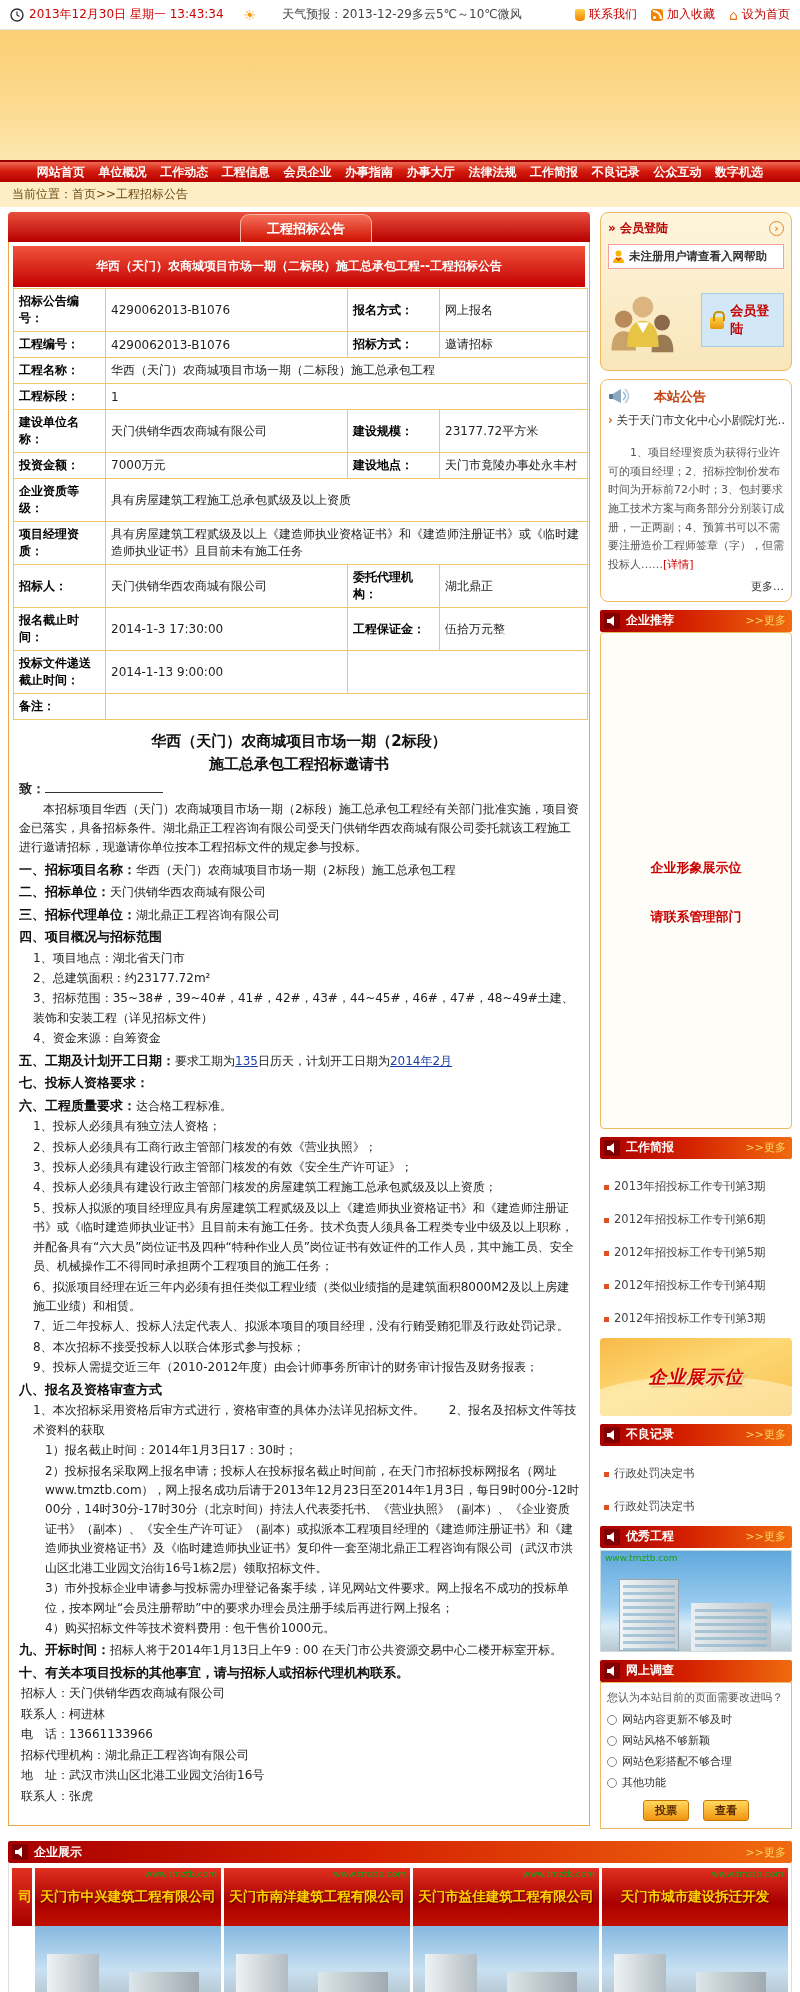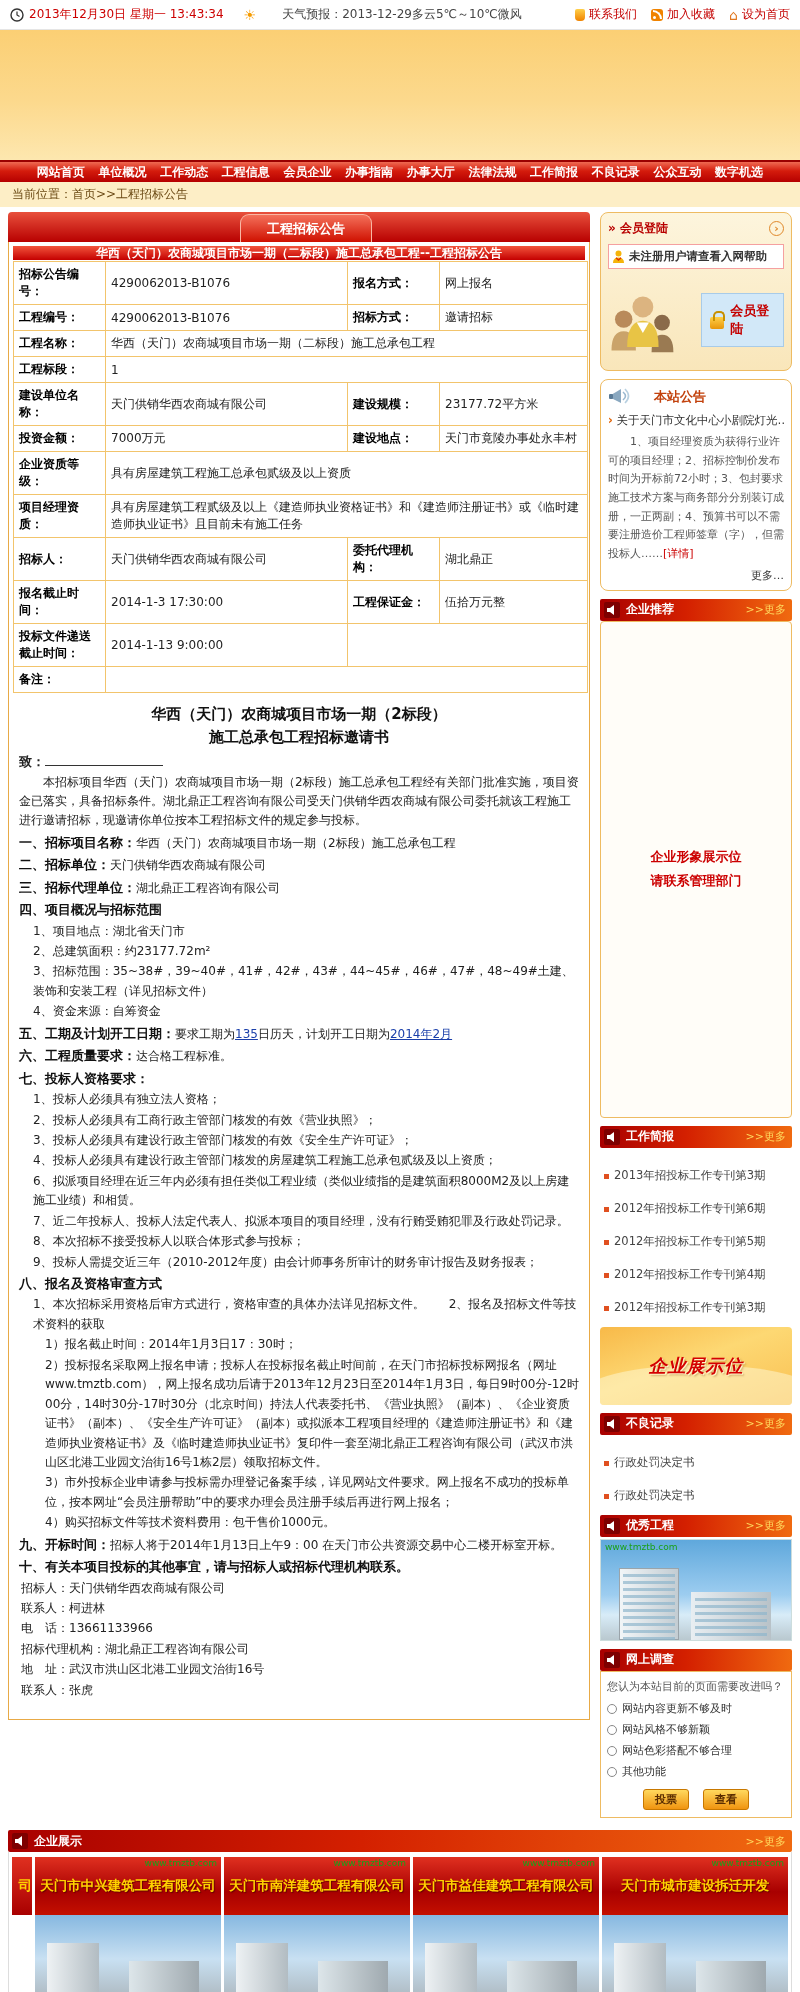--- a/index.html
+++ b/index.html
@@ -29,21 +29,21 @@
 
   
   .main { display:flex; padding:5px 8px 8px; gap:10px; background:#fff; }
   .left { width:582px; flex:none; }
   .side { width:192px; flex:none; display:flex; flex-direction:column; gap:8px; }
 
   
   .tabbar { height:30px; background:linear-gradient(180deg,#e8503c,#b80000); border-radius:4px 4px 0 0; display:flex; align-items:flex-end; padding-left:14px;justify-content:center; }
   .tabbar .tab { background:linear-gradient(180deg,#f4705a,#cf1000); color:#fff; font-weight:bold; font-size:13px; padding:5px 26px 4px; border-radius:9px 9px 0 0; border:1px solid #f9b7a4; border-bottom:none; cursor:pointer; }
   .panel-body { border:1px solid #e8aa46; border-top:none; background:#fff; padding:4px; }
-  .title-row { height:14px; background:linear-gradient(180deg,#f2543c,#c40000); color:#fff; font-size:12px; font-weight:bold; display:flex; align-items:center; justify-content:center; white-space:nowrap; overflow:hidden; }
+  .title-row { height:41px; background:linear-gradient(180deg,#f2543c,#c40000); color:#fff; font-size:12px; font-weight:bold; display:flex; align-items:center; justify-content:center; white-space:nowrap; overflow:hidden; }
 
   table.info { width:100%; border-collapse:collapse; table-layout:fixed; margin-top:1px; }
   table.info td { border:1px solid #f2c46c; font-size:12px; padding:4px 5px; color:#222; word-break:break-all; }
   table.info td.lbl { font-weight:bold; color:#000; }
   col.c1{width:92px;} col.c2{width:242px;} col.c3{width:92px;} col.c4{width:148px;}
 
   
   .doc { padding:10px 6px 14px; font-size:12px; line-height:1.62; color:#222; }
   .doc-title { text-align:center; font-weight:bold; font-size:15px; color:#111; line-height:1.55; }
   .to-line { margin-top:12px; font-weight:bold; font-size:13px; }
@@ -64,31 +64,31 @@
   .circ-arrow { width:15px; height:15px; border:1px solid #e0882a; border-radius:50%; color:#e0882a; font-size:11px; line-height:13px; text-align:center; cursor:pointer; }
   .reg-help { margin-top:7px; background:#fff; border:1px solid #f5a0a0; padding:4px 3px; display:flex; align-items:center; gap:4px; font-size:11.5px; font-weight:bold; color:#333; cursor:pointer; }
   .login-body { display:flex; align-items:center; gap:22px; margin-top:8px; }
   .login-btn { background:#d2e8f8; border:1px solid #a8cbe8; padding:8px 8px; display:flex; align-items:center; gap:6px; font-size:13px; font-weight:bold; color:#c40000; cursor:pointer; }
   .lock { width:16px; height:12px; background:linear-gradient(#ffd04a,#e8960a); border-radius:2px; position:relative; margin-top:6px; }
   .lock::before { content:""; position:absolute; left:3px; top:-6px; width:8px; height:8px; border:2px solid #c89000; border-bottom:none; border-radius:5px 5px 0 0; }
 
   .notice-head { display:flex; align-items:center; gap:22px; font-size:13px; font-weight:bold; color:#c2410c; }
   .notice-link { font-size:11.5px; color:#333; margin-top:6px; white-space:nowrap; overflow:hidden; cursor:pointer; }
   .notice-link .arr { color:#e06000; font-weight:bold; }
-  .notice-text { font-size:11px; color:#555; line-height:1.7; margin-top:5px; text-indent:2em; }
+  .notice-text { font-size:11px; color:#555; line-height:1.7; margin-top:16px; text-indent:2em; }
   .notice-text .detail { color:#cc0000; cursor:pointer; }
   .notice-more { text-align:right; font-size:11px; color:#333; margin-top:4px; cursor:pointer; }
 
   .shead { height:22px; background:linear-gradient(90deg,#a80000 0%,#d42000 45%,#f06a10 100%); display:flex; align-items:center; padding:0 6px 0 4px; border-radius:2px; }
   .shead .ic { width:16px; height:16px; background:#7e0000; border-radius:2px; display:flex; align-items:center; justify-content:center; margin-right:6px; }
   .shead .t { color:#fff; font-weight:bold; font-size:12px; flex:1; }
   .shead .more { color:#ffd95e; font-size:11px; cursor:pointer; }
 
   .rec-box { border:1px solid #eebb62; border-radius:4px; height:497px; display:flex; flex-direction:column; align-items:center; justify-content:center; gap:6px; background:#fffdf8; }
-  .rec-box div { color:#cc0000; font-weight:bold; font-size:13px; }
+  .rec-box div { color:#cc0000; font-weight:bold; font-size:13px;margin-top:25px; }
 
   ul.slist { list-style:none; padding:4px 2px 2px; }
   ul.slist li { font-size:11.5px; color:#444; padding:2px 0 2px 12px; position:relative; white-space:nowrap; overflow:hidden; cursor:pointer;margin-top:14px; }
   ul.slist li::before { content:""; position:absolute; left:2px; top:8px; width:5px; height:5px; background:#e05020; }
 
   .ad-banner { height:78px; background:linear-gradient(160deg,#f8b948 0%,#fdd873 45%,#f9c052 100%); border-radius:4px; display:flex; align-items:center; justify-content:center; position:relative; overflow:hidden; }
   .ad-banner::before { content:""; position:absolute; left:-20px; top:38px; width:240px; height:60px; background:rgba(255,255,230,.45); border-radius:50%; }
   .ad-banner span { position:relative; color:#d40000; font-weight:bold; font-size:18px; font-style:italic; text-shadow:1px 1px 0 #fff4c8, 2px 2px 2px rgba(120,60,0,.35); letter-spacing:1px; }
 
   .proj-photo { height:102px; border:1px solid #cdd; position:relative; background:linear-gradient(180deg,#5fa8dc 0%,#9dcdf0 55%,#d8ecf8 75%,#b9c8cf 100%); overflow:hidden; margin-top:2px; }
@@ -259,28 +259,29 @@
           <p><b class="sec">三、招标代理单位：</b><span>湖北鼎正工程咨询有限公司</span></p>
           <p><b class="sec">四、项目概况与招标范围</b></p>
           <div>
 
           <p class="num">1、项目地点：湖北省天门市</p>
               <p class="num">2、总建筑面积：约23177.72m²</p>
               <p class="num">3、招标范围：35~38#，39~40#，41#，42#，43#，44~45#，46#，47#，48~49#土建、装饰和安装工程（详见招标文件）</p>
               <p class="num">4、资金来源：自筹资金</p>
             </div>
           <p><b class="sec">五、工期及计划开工日期：</b><span>要求工期为</span><span class="blue-u">135</span><span>日历天，计划开工日期为</span><span class="blue-u">2014年2月</span></p>
+          <p><b class="sec">七、投标人资格要求：</b></p>
           <p><b class="sec">六、工程质量要求：</b><span>达合格工程标准。</span></p>
-          <p><b class="sec">七、投标人资格要求：</b></p>
           <div>
 
           <p class="num">1、投标人必须具有独立法人资格；</p>
               <p class="num">2、投标人必须具有工商行政主管部门核发的有效《营业执照》；</p>
               <p class="num">3、投标人必须具有建设行政主管部门核发的有效《安全生产许可证》；</p>
               <p class="num">4、投标人必须具有建设行政主管部门核发的房屋建筑工程施工总承包贰级及以上资质；</p>
+              <p class="num">5、投标人拟派的项目经理应具有房屋建筑工程贰级及以上《建造师执业资格证书》和《建造师注册证书》或《临时建造师执业证书》且目前未有施工任务。技术负责人须具备工程类专业中级及以上职称，并配备具有“六大员”岗位证书及四种“特种作业人员”岗位证书有效证件的工作人员，其中施工员、安全员、机械操作工不得同时承担两个工程项目的施工任务；</p>
               <p class="num">6、拟派项目经理在近三年内必须有担任类似工程业绩（类似业绩指的是建筑面积8000M2及以上房建施工业绩）和相赁。</p>
               <p class="num">7、近二年投标人、投标人法定代表人、拟派本项目的项目经理，没有行贿受贿犯罪及行政处罚记录。</p>
               <p class="num">8、本次招标不接受投标人以联合体形式参与投标；</p>
               <p class="num">9、投标人需提交近三年（2010-2012年度）由会计师事务所审计的财务审计报告及财务报表；</p>
             </div>
           <p><b class="sec">八、报名及资格审查方式</b></p>
           <p class="num">1、本次招标采用资格后审方式进行，资格审查的具体办法详见招标文件。　　2、报名及招标文件等技术资料的获取</p>
           <div>
 
           <p class="subnum">1）报名截止时间：2014年1月3日17：30时；</p>

